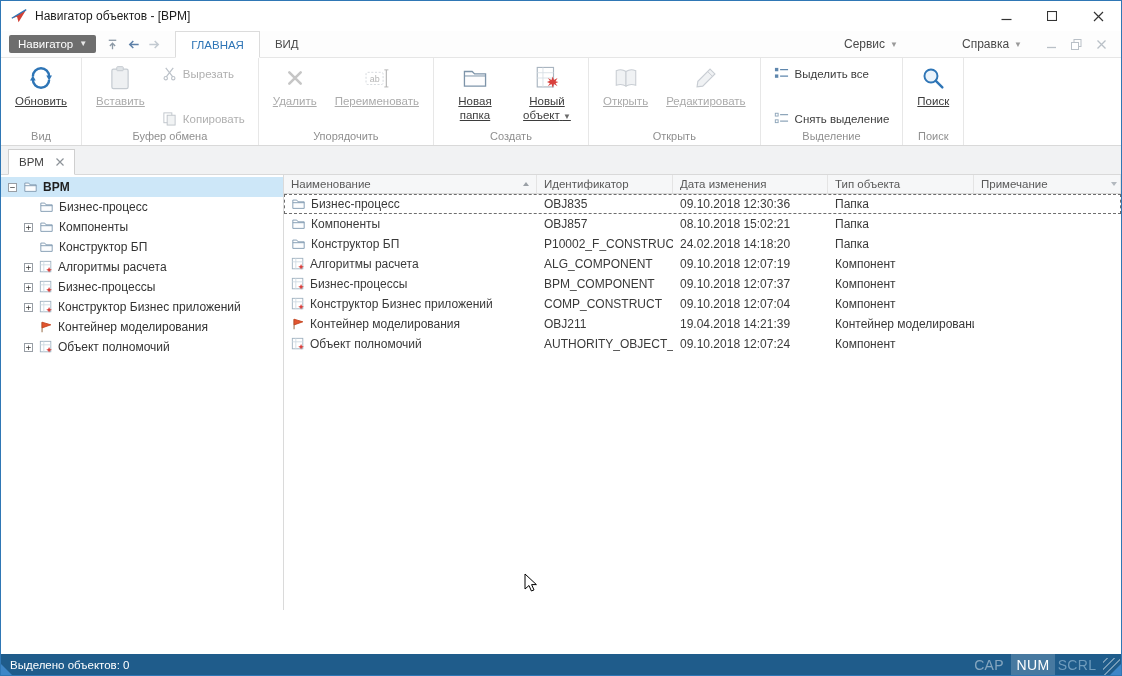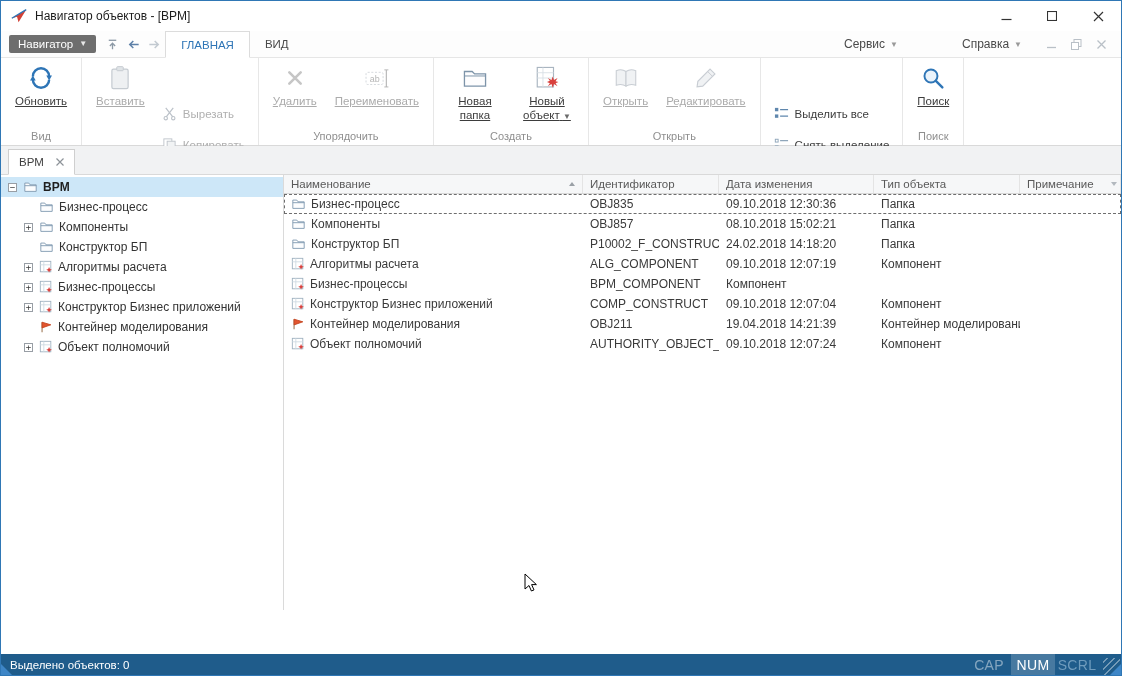--- a/index.html
+++ b/index.html
@@ -22,40 +22,40 @@
   .win-btn { width:46px; display:flex; align-items:center; justify-content:center; cursor:default; }
 
   
   .menurow { height:27px; flex:none; display:flex; align-items:stretch; background:#fdfdfd; border-bottom:1px solid #e6e6e6; }
   .nav-btn { align-self:center; margin-left:8px; height:18px; padding:0 9px; background:#6e6e6e; color:#fff;
     border:none; border-radius:2px; font-size:11.5px; display:flex; align-items:center; gap:6px;
     font-family:inherit; }
   .nav-caret { font-size:8px; line-height:1; color:#e8e8e8; }
   .qat { align-self:center; display:flex; align-items:center; margin-left:6px; }
   .qat-btn { width:21px; height:21px; display:flex; align-items:center; justify-content:center; }
-  .rtabs { display:flex; margin-left:0;text-align:right; }
+  .rtabs { display:flex; margin-left:10px;text-align:right; }
   .rtab { display:flex; align-items:center; padding:0 15px; font-size:11.5px; color:#4a4a4a; cursor:default; }
   .rtab.active { background:#fff; border:1px solid #dcdcdc; border-bottom:1px solid #fff; margin-bottom:-1px;
     color:#2e75b6; position:relative; z-index:2; }
   .right-menus { margin-left:auto; align-self:center; display:flex; align-items:center; gap:20px; padding-right:14px; }
   .menu-item { display:flex; align-items:center; gap:5px; color:#4a4a4a; font-size:12px;margin-left:44px; }
   .menu-caret { font-size:8px; color:#9a9a9a; }
   .mdi-btns { display:flex; align-items:center; gap:14px; margin-left:4px; }
 
   
   .ribbon { height:88px; flex:none; display:flex; background:#fff; border-bottom:1px solid #d9d9d9; }
   .rgroup { display:flex; flex-direction:column; border-right:1px solid #e7e7e7; padding:0 3px; flex:none; }
   .rbody { flex:1; display:flex; align-items:stretch; padding:3px 3px 0; gap:2px; }
   .rgroup-label { height:17px; line-height:16px; font-size:11px; color:#8f8f8f; text-align:center; padding:0 8px; }
   .rbtn { display:flex; flex-direction:column; align-items:center; gap:4px; padding:4px 8px 2px;
     border-radius:2px; font-size:11.5px; color:#3d3d3d; text-align:center; }
   .rbtn .rlabel { line-height:1.2;text-decoration:underline; }
   .rbtn.two .rlabel { max-width:54px; }
   .rbtn.disabled { color:#ababab; }
-  .small-col { display:flex; flex-direction:column; justify-content:flex-start; gap:12px; padding-top:3px;margin-top:40px; }
+  .small-col { display:flex; flex-direction:column; justify-content:space-between; gap:12px; padding-top:3px; }
   .rbtn-sm { display:flex; align-items:center; gap:6px; padding:2px 7px; font-size:11.5px; color:#3d3d3d; border-radius:2px; }
   .rbtn-sm.disabled { color:#b0b0b0; }
   .caret { font-size:8px; color:#6b6b6b; }
   .rfiller { flex:1; }
 
   
   .doc-tabstrip { height:29px; flex:none; background:#f1f2f3; border-bottom:1px solid #d9d9d9;
     display:flex; align-items:flex-end; padding-left:7px; }
   .doc-tab { height:26px; margin-bottom:-1px; background:#fff; border:1px solid #cfcfcf; border-bottom:1px solid #fff;
     display:flex; align-items:center; gap:12px; padding:0 10px; font-size:11.5px; color:#3f3f3f; position:relative; z-index:2; }
@@ -75,21 +75,21 @@
 
   
   .grid { flex:1; display:flex; flex-direction:column; background:#fff; position:relative; }
   .grid-header { height:19px; flex:none; display:flex; background:#f6f7f8; border-bottom:1px solid #d8d8d8;
     color:#595959; font-size:11.5px; position:relative; }
   .hcell { display:flex; align-items:center; padding:0 7px; border-right:1px solid #e4e4e4; overflow:hidden; white-space:nowrap; }
   .grid-row { height:20px; flex:none; display:flex; }
   .grid-row.selected { outline:1px dashed #6e6e6e; outline-offset:-1px; }
   .gcell { display:flex; align-items:center; padding:0 7px; font-size:12px; color:#3a3a3a;
     overflow:hidden; white-space:nowrap; }
-  .c-name { width:299px; } .c-id { width:136px; } .c-date { width:155px; } .c-type { width:146px; } .c-note { flex:1; }
+  .c-name { width:253px; } .c-id { width:136px; } .c-date { width:155px; } .c-type { width:146px; } .c-note { flex:1; }
   .gcell svg, .tree-row svg { flex:none; }
   .gcell .cell-text { margin-left:5px; }
   .sort-asc { margin-left:auto; width:0; height:0; border-left:3.5px solid transparent; border-right:3.5px solid transparent;
     border-bottom:4.5px solid #9aa0a6; }
   .filter-btn { position:absolute; right:4px; top:7px; width:0; height:0; border-left:3.5px solid transparent;
     border-right:3.5px solid transparent; border-top:4.5px solid #b3b9bf; }
 
   
   .statusbar { height:21px; flex:none; background:#1f5c8b; display:flex; align-items:center; color:#fff; font-size:11.5px;margin-top:44px; }
   .status-left { margin-left:9px; }
@@ -512,20 +512,21 @@
       <div class="grid-row">
         <div class="gcell c-name">
             <svg width="14" height="14" viewBox="0 0 16 16">
               <rect x="1.5" y="1.5" width="12" height="12" fill="#fff" stroke="#9db0bf"></rect>
               <path d="M1.5 5.5 H13.5 M5.5 1.5 V13.5" stroke="#cfdae2" fill="none"></path>
               <path d="M11.5 8 L12.5 10.2 L14.7 11.2 L12.5 12.2 L11.5 14.4 L10.5 12.2 L8.3 11.2 L10.5 10.2 Z" fill="#d9413d"></path>
             </svg>
             <span class="cell-text">Бизнес-процессы</span>
           </div>
         <div class="gcell c-id">BPM_COMPONENT</div>
+        <div class="gcell c-date">09.10.2018 12:07:37</div>
         <div class="gcell c-type">Компонент</div>
         <div class="gcell c-note"></div>
       </div>
 
       <div class="grid-row">
         <div class="gcell c-name">
             <svg width="14" height="14" viewBox="0 0 16 16">
               <rect x="1.5" y="1.5" width="12" height="12" fill="#fff" stroke="#9db0bf"></rect>
               <path d="M1.5 5.5 H13.5 M5.5 1.5 V13.5" stroke="#cfdae2" fill="none"></path>
               <path d="M11.5 8 L12.5 10.2 L14.7 11.2 L12.5 12.2 L11.5 14.4 L10.5 12.2 L8.3 11.2 L10.5 10.2 Z" fill="#d9413d"></path>

